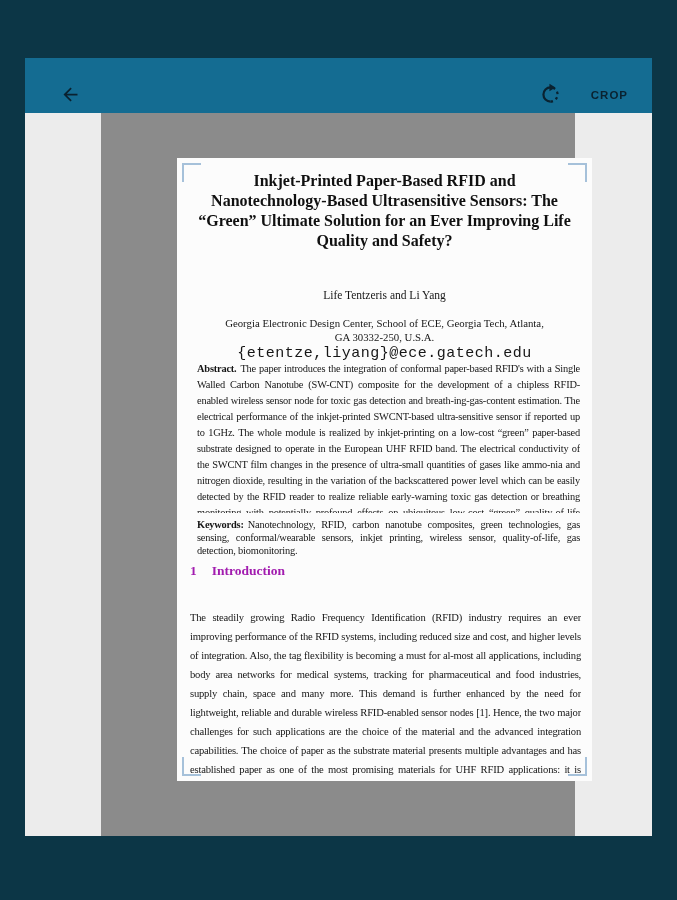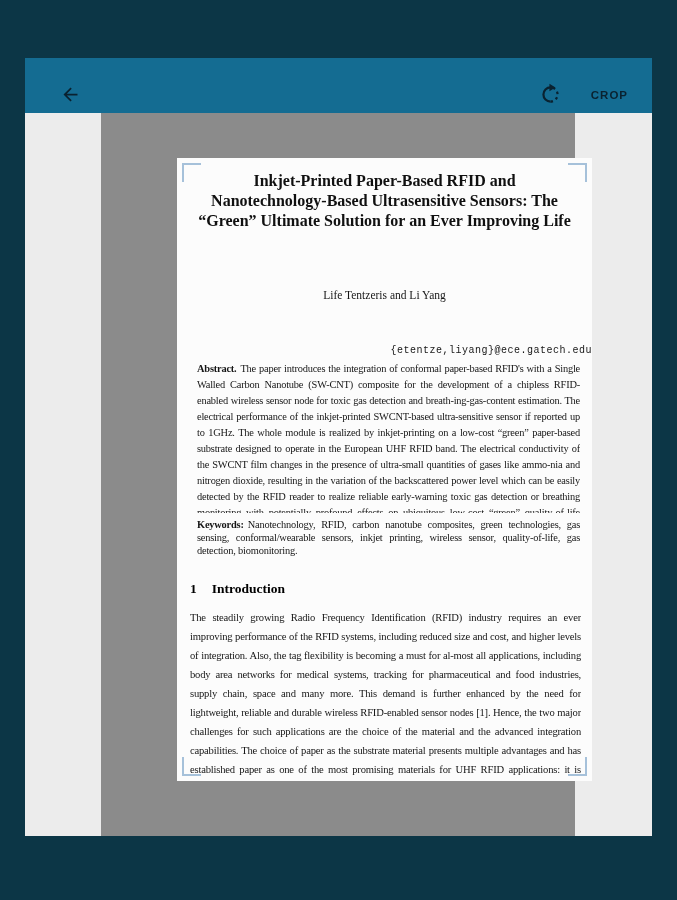--- a/index.html
+++ b/index.html
@@ -33,28 +33,28 @@
   .scan-footer{position:absolute;left:39px;top:676px;width:430px;
                font-family:"Liberation Serif",serif;font-size:9px;line-height:12px;
                color:#1c1c1c;filter:blur(0.3px);}
 
   
   .doc-title{position:absolute;top:13px;left:6px;right:6px;text-align:center;
              font-size:16px;line-height:20px;font-weight:700;color:#101010;}
   .doc-authors{position:absolute;top:131px;left:0;right:0;text-align:center;font-size:11.5px;}
   .doc-affil{position:absolute;top:159px;left:0;right:0;text-align:center;
              font-size:10.8px;line-height:13.5px;}
-  .doc-email{position:absolute;top:187px;left:0;right:0;text-align:right;
-             font-family:"Liberation Mono",monospace;font-size:10px;letter-spacing:0.5px;}
+  .doc-email{position:absolute;top:187px;left:0;right:0;text-align:center;
+             font-family:"Liberation Mono",monospace;font-size:15px;letter-spacing:0.5px;}
   .doc-abstract{position:absolute;top:203px;left:20px;right:12px;text-align:justify;
                 font-size:10.4px;line-height:16px;letter-spacing:-0.2px;height:152px;overflow:hidden;}
   .doc-keywords{position:absolute;top:360px;left:20px;right:12px;text-align:justify;
                 font-size:10.4px;line-height:13px;letter-spacing:-0.2px;}
   .blk-label{font-weight:700;margin-right:4px;}
-  .doc-heading{position:absolute;top:423px;left:13px;font-size:13.5px;font-weight:700;color:#000000;}
+  .doc-heading{position:absolute;top:405px;left:13px;font-size:13.5px;font-weight:700;color:#a21caf;}
   .doc-heading .sec-title{margin-left:15px;}
   .doc-body{position:absolute;top:450px;left:13px;right:11px;text-align:justify;
             font-size:10.6px;line-height:19px;letter-spacing:-0.2px;height:173px;overflow:hidden;}
 
   
   .handle{position:absolute;width:17px;height:17px;cursor:pointer;}
   .handle.tl{left:5px;top:5px;border-left:2.5px solid var(--handle,#a6c1da);border-top:2.5px solid var(--handle,#a6c1da);}
   .handle.tr{right:5px;top:5px;border-right:2.5px solid var(--handle,#a6c1da);border-top:2.5px solid var(--handle,#a6c1da);}
   .handle.bl{left:5px;bottom:5px;border-left:2.5px solid var(--handle,#a6c1da);border-bottom:2.5px solid var(--handle,#a6c1da);}
   .handle.br{right:5px;bottom:5px;border-right:2.5px solid var(--handle,#a6c1da);border-bottom:2.5px solid var(--handle,#a6c1da);}
@@ -86,22 +86,27 @@
   </div>
 
   <div class="photo">
     <div class="scanband">
 
       <div class="page">
         <div class="doc-title">
             <div>Inkjet-Printed Paper-Based RFID and</div>
             <div>Nanotechnology-Based Ultrasensitive Sensors: The</div>
             <div>“Green” Ultimate Solution for an Ever Improving Life</div>
+            <div>Quality and Safety?</div>
           </div>
         <div class="doc-authors">Life Tentzeris and Li Yang</div>
+        <div class="doc-affil">
+            <div>Georgia Electronic Design Center, School of ECE, Georgia Tech, Atlanta,</div>
+            <div>GA 30332-250, U.S.A.</div>
+          </div>
         <div class="doc-email">{etentze,liyang}@ece.gatech.edu</div>
         <div class="doc-abstract"><span class="blk-label">Abstract.</span><span>The paper introduces the integration of conformal paper-based RFID's with a Single Walled Carbon Nanotube (SW-CNT) composite for the development of a chipless RFID-enabled wireless sensor node for toxic gas detection and breath-ing-gas-content estimation. The electrical performance of the inkjet-printed SWCNT-based ultra-sensitive sensor if reported up to 1GHz. The whole module is realized by inkjet-printing on a low-cost “green” paper-based substrate designed to operate in the European UHF RFID band. The electrical conductivity of the SWCNT film changes in the presence of ultra-small quantities of gases like ammo-nia and nitrogen dioxide, resulting in the variation of the backscattered power level which can be easily detected by the RFID reader to realize reliable early-warning toxic gas detection or breathing monitoring with potentially profound effects on ubiquitous low-cost “green” quality-of-life applications.</span></div>
         <div class="doc-keywords"><span class="blk-label">Keywords:</span><span>Nanotechnology, RFID, carbon nanotube composites, green technologies, gas sensing, conformal/wearable sensors, inkjet printing, wireless sensor, quality-of-life, gas detection, biomonitoring.</span></div>
         <div class="doc-heading"><span>1</span><span class="sec-title">Introduction</span></div>
         <div class="doc-body">The steadily growing Radio Frequency Identification (RFID) industry requires an ever improving performance of the RFID systems, including reduced size and cost, and higher levels of integration. Also, the tag flexibility is becoming a must for al-most all applications, including body area networks for medical systems, tracking for pharmaceutical and food industries, supply chain, space and many more. This demand is further enhanced by the need for lightweight, reliable and durable wireless RFID-enabled sensor nodes [1]. Hence, the two major challenges for such applications are the choice of the material and the advanced integration capabilities. The choice of paper as the substrate material presents multiple advantages and has established paper as one of the most promising materials for UHF RFID applications: it is widely avail-able, and the high demand and the mass “reel-to-reel” production make it the cheapest material ever made. Plus, its environmentally friendly features make it extremely</div>
 
         <div class="handle tl"></div>
         <div class="handle tr"></div>
         <div class="handle bl"></div>
         <div class="handle br"></div>

